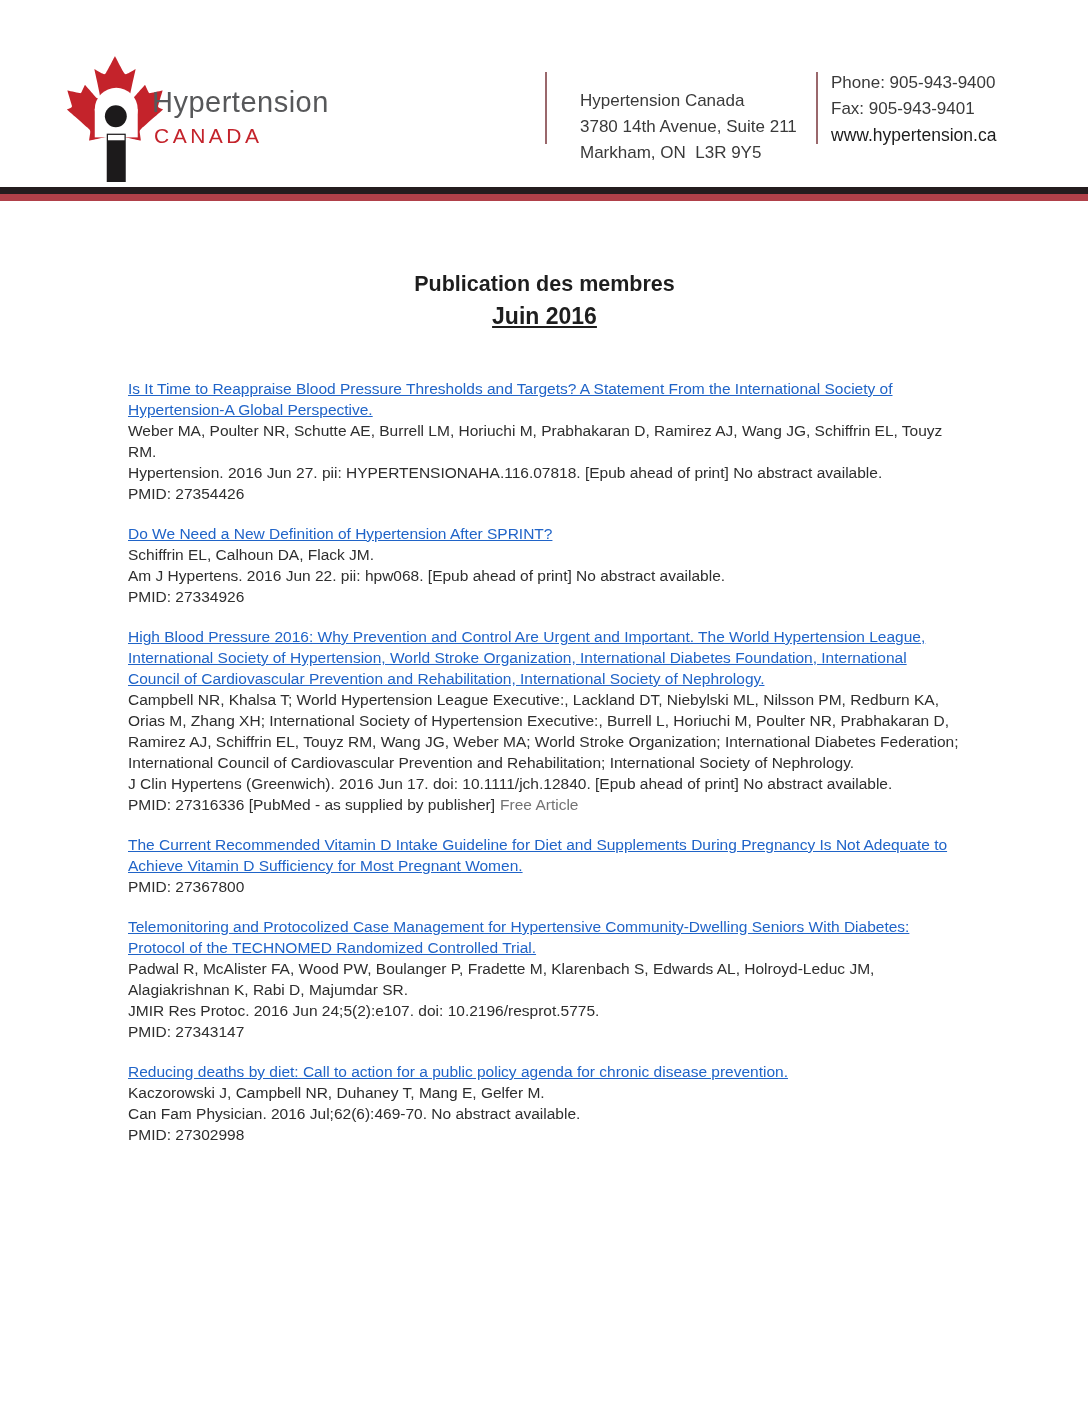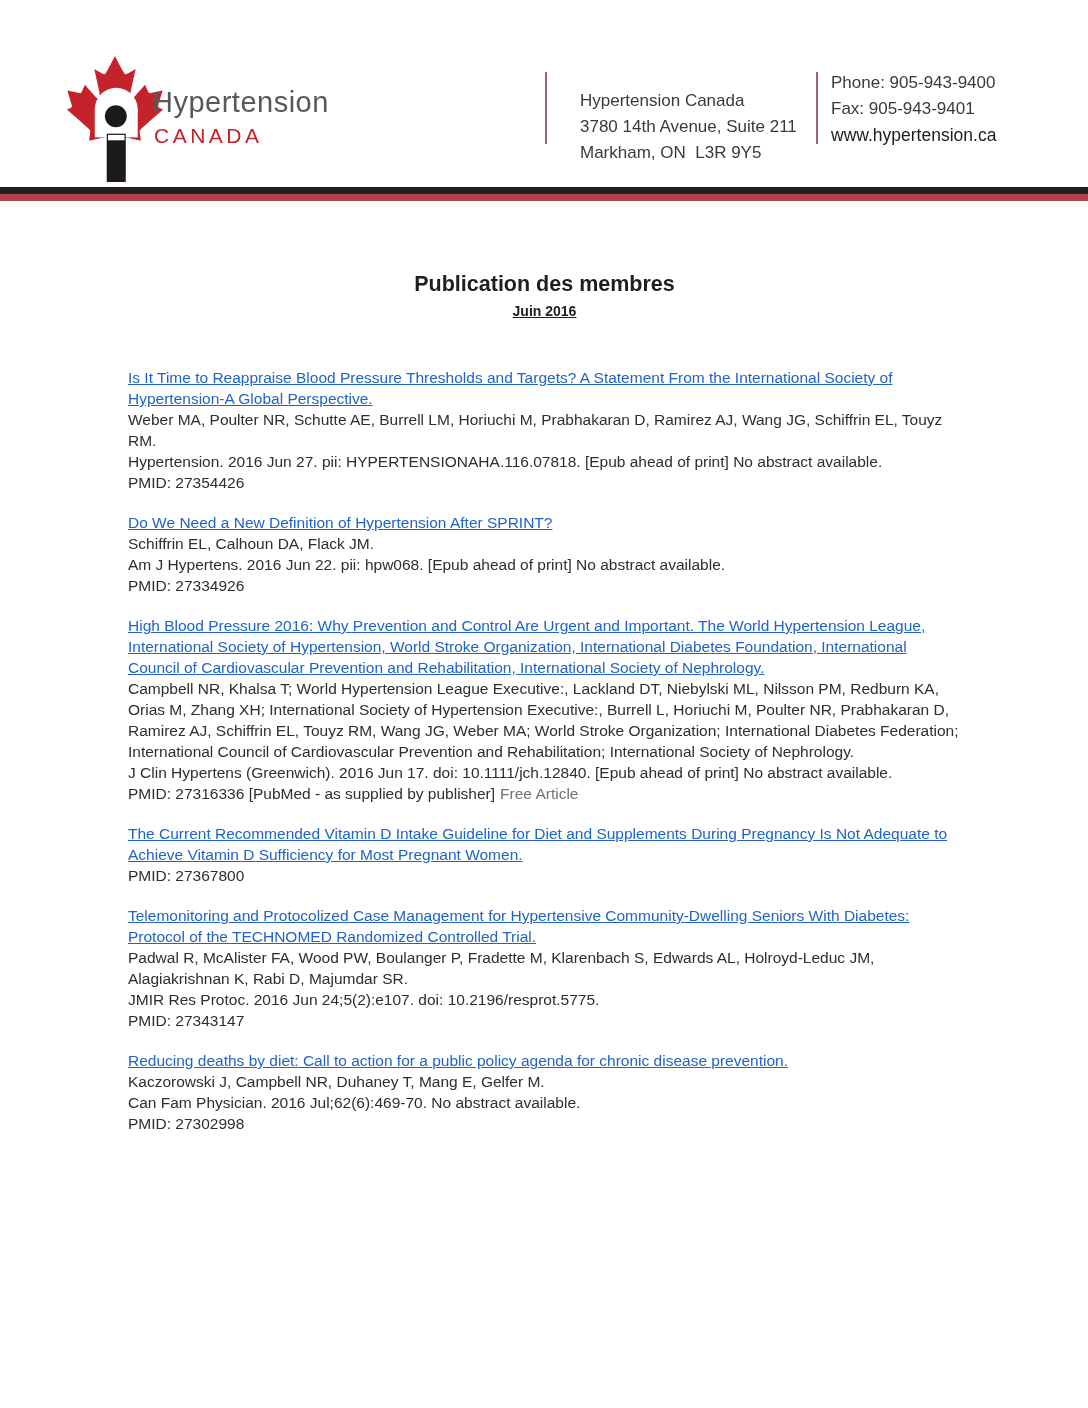--- a/index.html
+++ b/index.html
@@ -29,21 +29,21 @@
   .website { font-weight: normal; color: #1c1c1c; font-size: 17.5px; }
 
   
   .accent-bar { position: absolute; left: 0; top: 187px; width: 1088px; }
   .bar-black { height: 7px; background: #241c1e; }
   .bar-red { height: 7px; background: #b04049; }
 
   
   .content { position: absolute; left: 128px; top: 272px; width: 833px; }
   .page-title { text-align: center; font-size: 21.5px; font-weight: bold; color: #1e1e1e; }
-  .page-subtitle { text-align: center; font-size: 14px; font-weight: bold; color: #1e1e1e; text-decoration: underline; margin-top: 6px; }
+  .page-subtitle { text-align: center; font-size: 23px; font-weight: bold; color: #1e1e1e; text-decoration: underline; margin-top: 6px; }
 
   .pub-list { margin-top: 48px; }
   .pub-entry { font-size: 15.5px; line-height: 21px; margin-bottom: 19px; color: #2e2e2e; }
   .pub-title { color: #2064c8; text-decoration: underline; cursor: pointer; }
   .pub-line { color: #2e2e2e; }
   .free-article { color: #737373; cursor: pointer; }
   .free-article:not(:empty) { margin-left: 5px; }
 </style>
 </head>
 <body>

